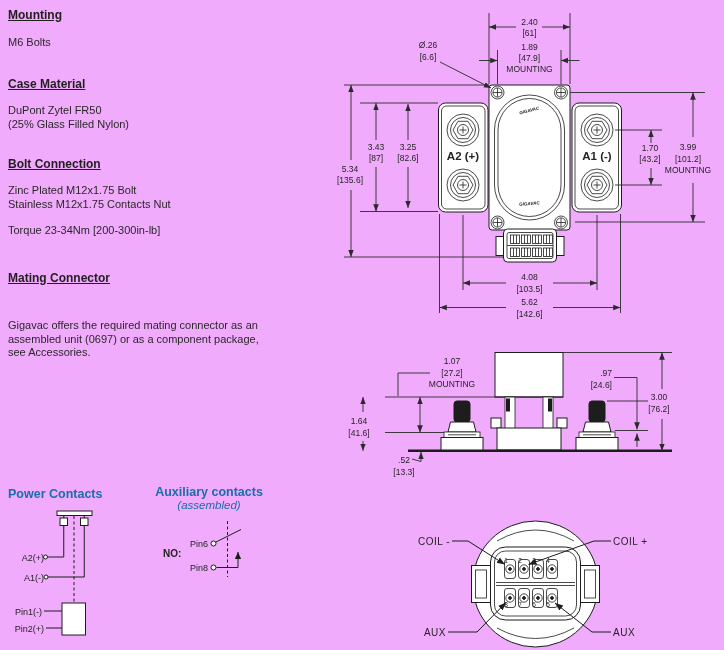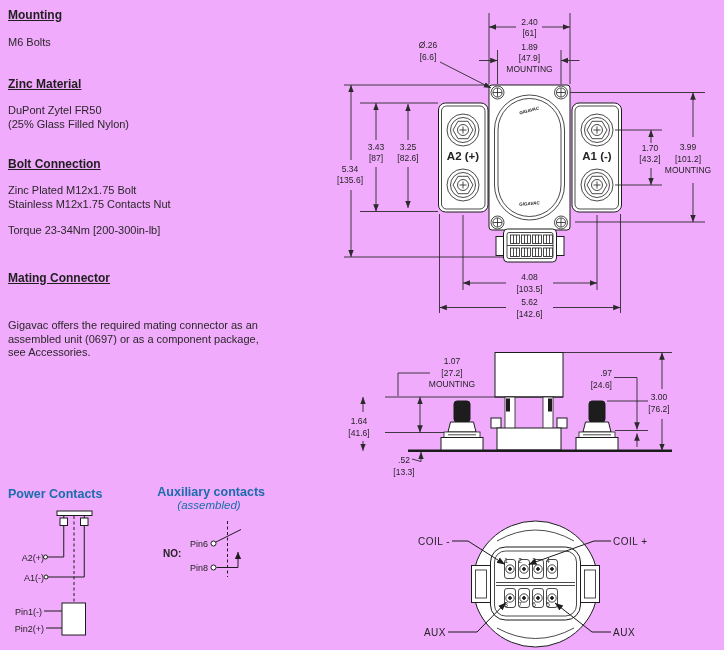--- a/index.html
+++ b/index.html
@@ -1,21 +1,21 @@
 <!DOCTYPE html>
 <html><head>
 <meta charset="utf-8">
 <style>
   html,body{margin:0;padding:0;background:#fff;}
   .page{position:relative;width:724px;height:650px;background:#f0abfc;overflow:hidden;
         font-family:"Liberation Sans",sans-serif;color:#262324;}
   .abs{position:absolute;}
   .sec-h{font-size:12px;font-weight:bold;text-decoration:underline;color:#211e1f;}
   .txt{font-size:11px;line-height:13.5px;color:#2b2728;}
-  .btitle{color:#1b6dad;font-weight:bold;font-size:12.5px;text-align:right;}
+  .btitle{color:#1b6dad;font-weight:bold;font-size:12.5px;}
   .bsub{color:#1b6dad;font-style:italic;font-size:11.5px;}
   svg{position:absolute;overflow:visible;}
   svg text{font-family:"Liberation Sans",sans-serif;fill:#262324;}
   .dt{font-size:8.5px;text-anchor:middle;}
   .dte{font-size:8.5px;text-anchor:end;}
   .term{font-size:11.5px;font-weight:bold;text-anchor:middle;}
   .pinnum{font-size:6.5px;text-anchor:middle;}
   .lbl{font-size:10px;letter-spacing:.5px;}
   .lble{font-size:10px;letter-spacing:.5px;text-anchor:end;}
   .sch{font-size:9px;text-anchor:end;}
@@ -30,21 +30,21 @@
   .dash{stroke:#1c1c1c;stroke-width:1;fill:none;stroke-dasharray:3,2.5;}
 </style>
 </head>
 <body>
 
 <div class="page">
 
   <div class="abs sec-h" style="left:8px;top:8px;">Mounting</div>
   <div class="abs txt" style="left:8px;top:36px;">M6 Bolts</div>
 
-  <div class="abs sec-h" style="left:8px;top:77px;">Zinc Material</div>
+  <div class="abs sec-h" style="left:8px;top:77px;">Case Material</div>
   <div class="abs txt" style="left:8px;top:104px;">
     <div>DuPont Zytel FR50</div>
     <div>(25% Glass Filled Nylon)</div>
   </div>
 
   <div class="abs sec-h" style="left:8px;top:157px;">Bolt Connection</div>
   <div class="abs txt" style="left:8px;top:184px;">
     <div>Zinc Plated M12x1.75 Bolt</div>
     <div>Stainless M12x1.75 Contacts Nut</div>
   </div>

